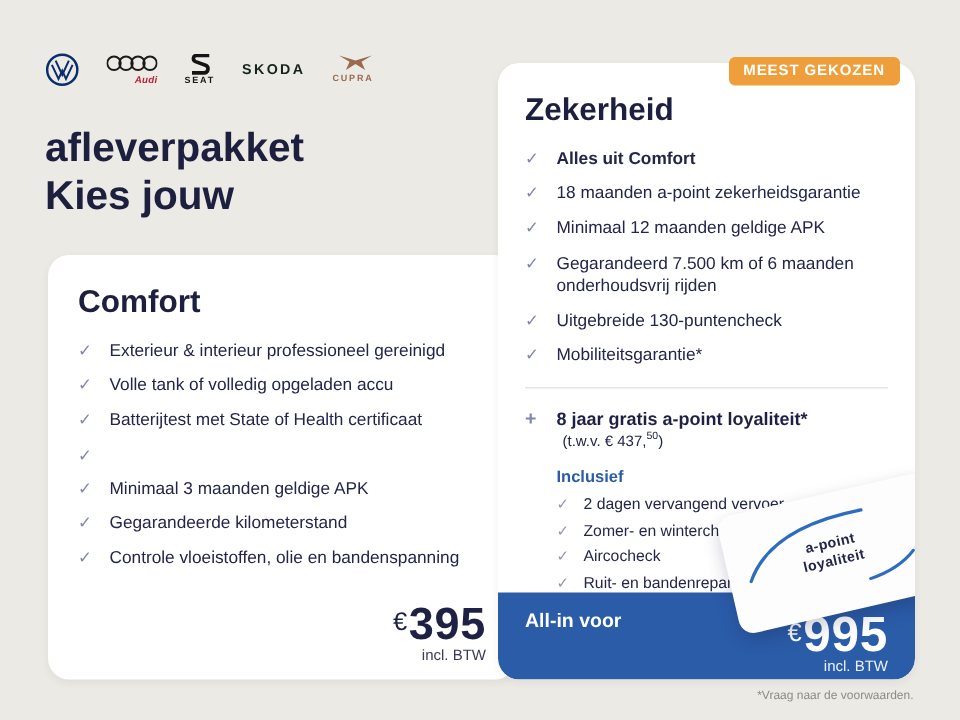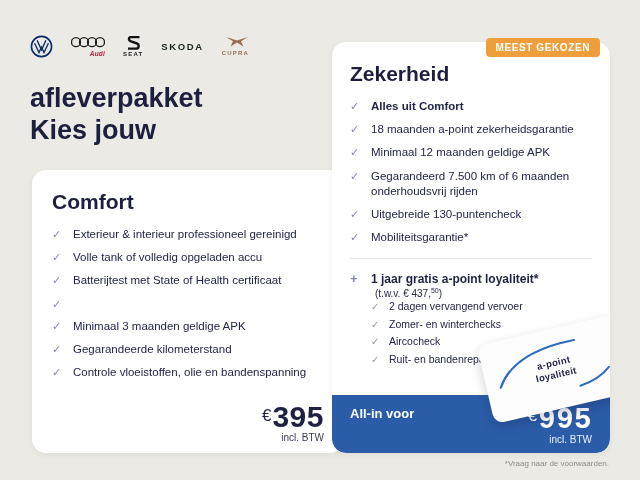--- a/index.html
+++ b/index.html
@@ -52,21 +52,21 @@
         display:flex;align-items:center;justify-content:center;}
   .loyalty-text{text-align:center;font-size:9.5px;font-weight:700;color:#23254A;line-height:1.25;letter-spacing:.3px;}
   .loyalty-svg{position:absolute;inset:0;}
   .z-footer{position:absolute;left:0;right:0;bottom:0;height:58px;background:#2B5CA8;z-index:2;
         border-radius:0 0 14px 14px;display:flex;padding:9px 18px 8px;box-sizing:border-box;color:#fff;}
   .zf-left{flex:1;display:flex;justify-content:space-between;margin-right:12px;}
   .zf-label{font-size:13px;font-weight:600;margin-top:2px;}
   .zf-line{height:1.5px;background:#C6D7F0;margin-bottom:7px;border-radius:1px;}
   .zf-right{text-align:right;}
   .zf-right .euro{top:-7px;}
-  .zf-price-num{font-size:29px;font-weight:700;letter-spacing:.5px;font-family:Liberation Mono, monospace;}
+  .zf-price-num{font-size:33px;font-weight:700;letter-spacing:.5px;}
   .zf-note{font-size:10px;margin-top:-3px;color:#EAF1FB;}
   
   .footnote{position:absolute;right:31px;top:459px;font-size:8px;color:#8B8B86;}
 </style>
 </head>
 <body>
 
 <div class="canvas">
 
   <div class="brands">
@@ -173,23 +173,24 @@
         </li>
       <li>
           <span class="ck">✓</span>
           <span>Mobiliteitsgarantie*</span>
         </li>
     </ul>
     <hr class="z-divider">
     <div class="addon-row">
       <span class="plus">+</span>
       <span>
-        <span class="addon-label">1 jaar gratis a-point loyaliteit*</span><span class="addon-worth"><span>(t.w.v. € 437,</span><sup>50</sup><span>)</span></span>
+        <span class="addon-label">8 jaar gratis a-point loyaliteit*</span><span class="addon-worth"><span>(t.w.v. € 437,</span><sup>50</sup><span>)</span></span>
       </span>
     </div>
+    <div class="inclusief">Inclusief</div>
     <ul class="sub-list">
       <li>
           <span class="ck">✓</span>
           <span>2 dagen vervangend vervoer</span>
         </li>
       <li>
           <span class="ck">✓</span>
           <span>Zomer- en winterchecks</span>
         </li>
       <li>

